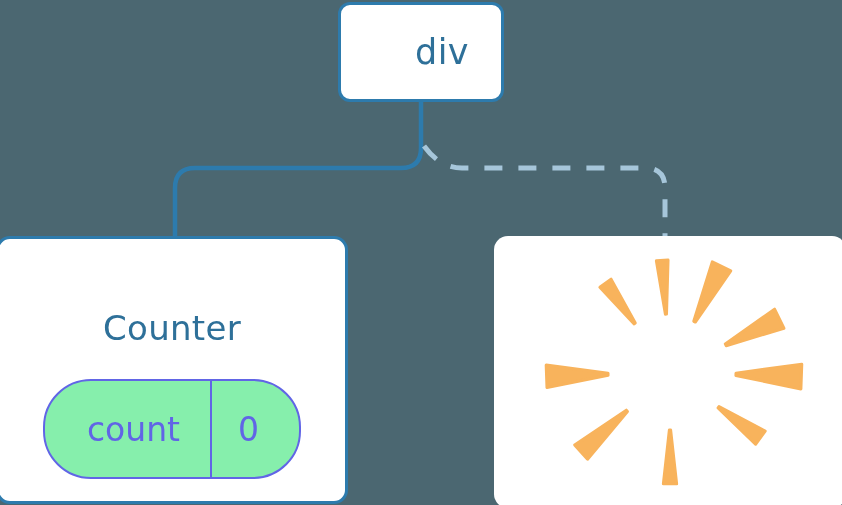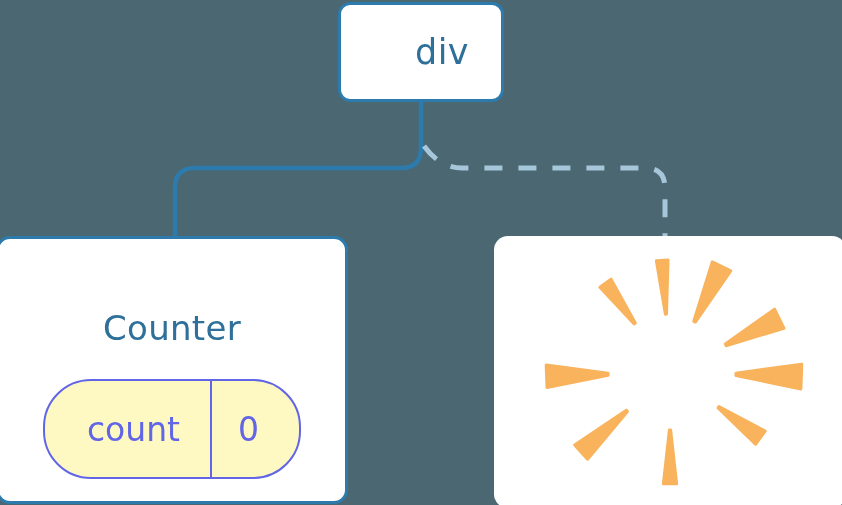--- a/index.html
+++ b/index.html
@@ -92,21 +92,21 @@
   }
 
   
   .state-pill {
     margin-top: 34px;
     height: 96px;
     display: flex;
     align-items: stretch;
     border: 2px solid #6165e6;
     border-radius: 48px;
-    background: #fef9c3;
+    background: #86efac;
     overflow: hidden;
   }
 
   .pill-key {
     display: flex;
     align-items: center;
     justify-content: center;
     padding: 0 30px 0 42px;
     font-size: 33px;
     color: #6165e6;

